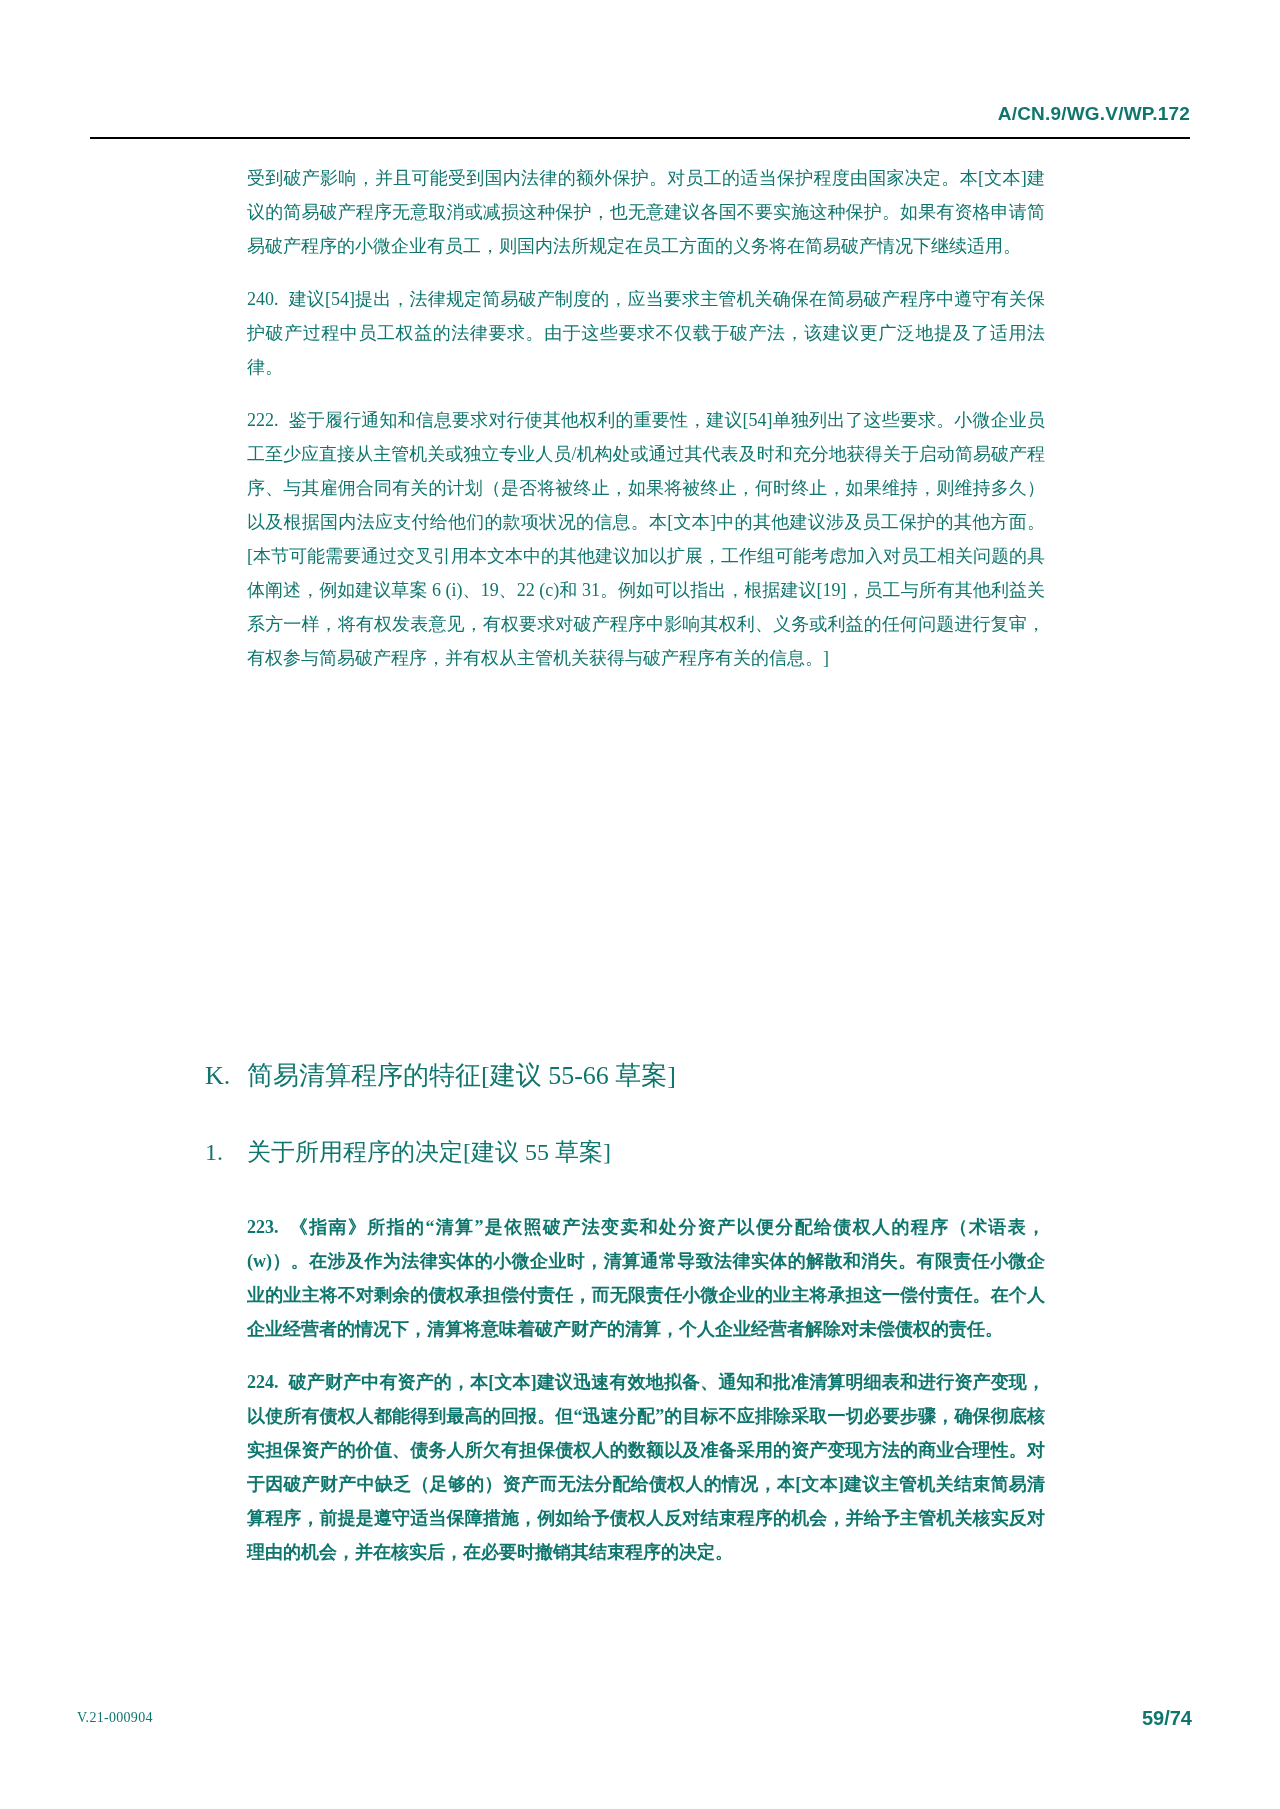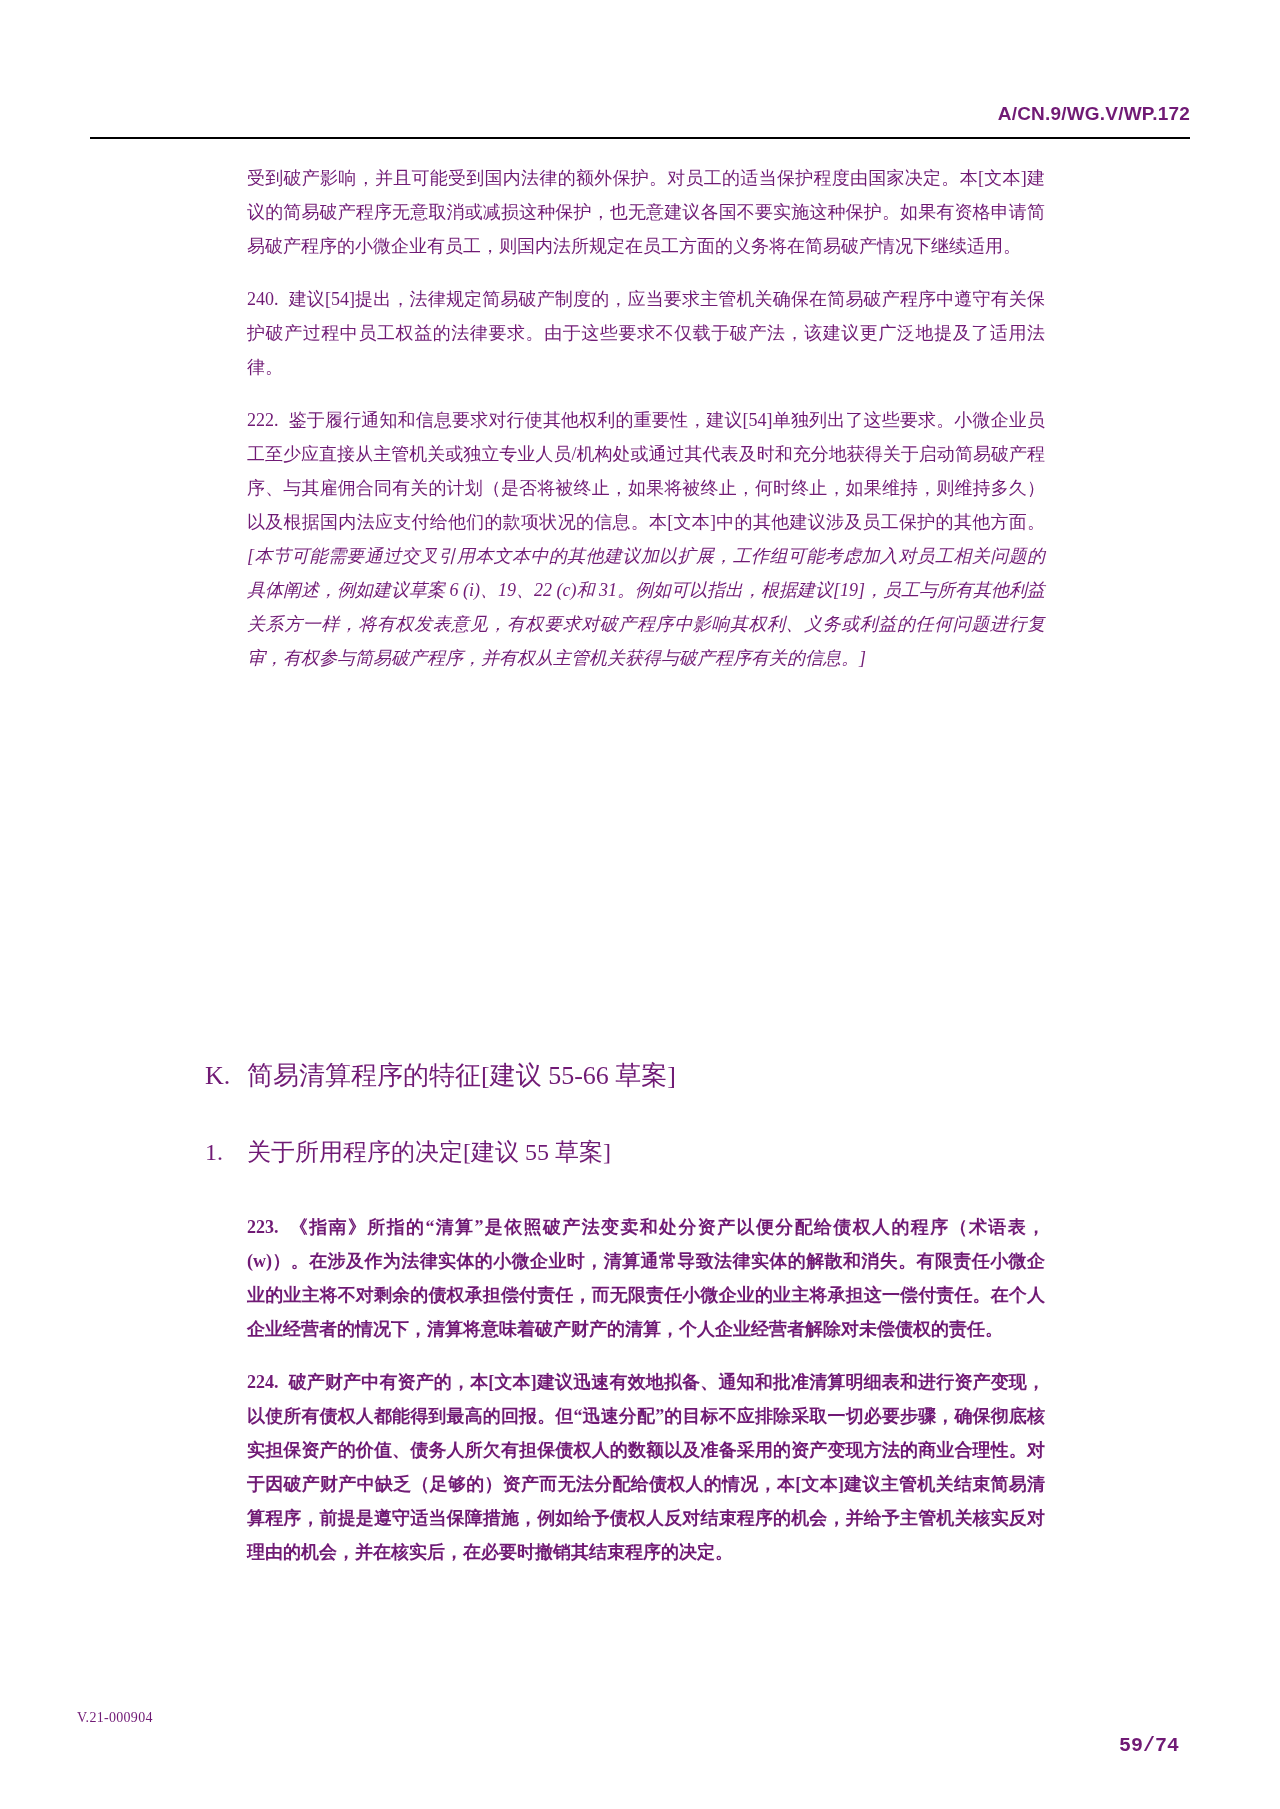--- a/index.html
+++ b/index.html
@@ -1,21 +1,21 @@
 <!DOCTYPE html>
 <html lang="zh"><head>
 <meta charset="utf-8">
 <style>
   html,body{margin:0;padding:0;background:#ffffff;}
   .page{
     position:relative;
     width:1280px;
     height:1809px;
     background:#ffffff;
-    color:#701a75;
+    color:#0f766e;
     font-family:"Liberation Serif","DejaVu Serif",serif;
     overflow:hidden;
   }
   .doc-symbol{
     position:absolute;
     top:103px;
     right:90px;
     font-family:"Liberation Sans","DejaVu Sans",sans-serif;
     font-weight:bold;
     font-size:19px;
@@ -38,21 +38,21 @@
   #block2{top:1210px;font-weight:bold;}
   .para{
     margin:0 0 19px 0;
     font-size:18px;
     line-height:34px;
     text-align:justify;
     word-break:break-all;
   }
   .para:last-child{margin-bottom:0;}
   .para-num{margin-right:10px;}
-  .italic{font-style:italic;}
+  .italic{}
   .sec-heading{
     position:absolute;
     left:205px;
     margin:0;
     font-weight:normal;
     white-space:nowrap;
   }
   #heading-k{
     top:1058px;
     font-size:26px;
@@ -67,25 +67,24 @@
   .footer-left{
     position:absolute;
     top:1710px;
     left:77px;
     font-size:14px;
     letter-spacing:0.3px;
   }
   .footer-right{
     position:absolute;
     top:1707px;
-    right:101px;
-    font-family:Liberation Mono, monospace;
+    right:88px;
+    font-family:Liberation Sans, sans-serif;
     font-weight:bold;
     font-size:20px;
-    margin-top:27px;
   }
 </style>
 </head>
 <body>
 
 <div class="page">
 
   <div class="doc-symbol">A/CN.9/WG.V/WP.172</div>
 
   <div class="header-rule"></div>

